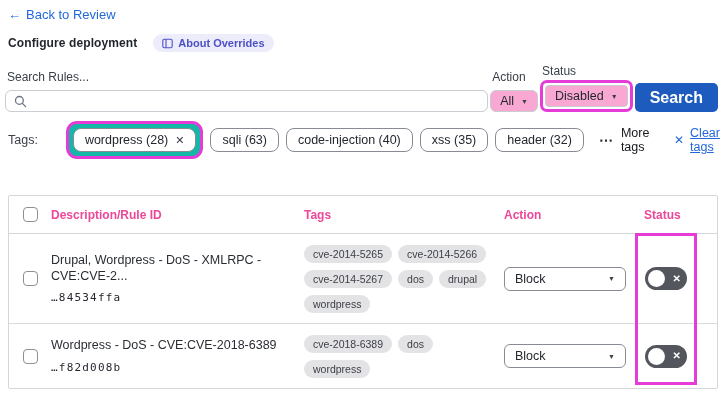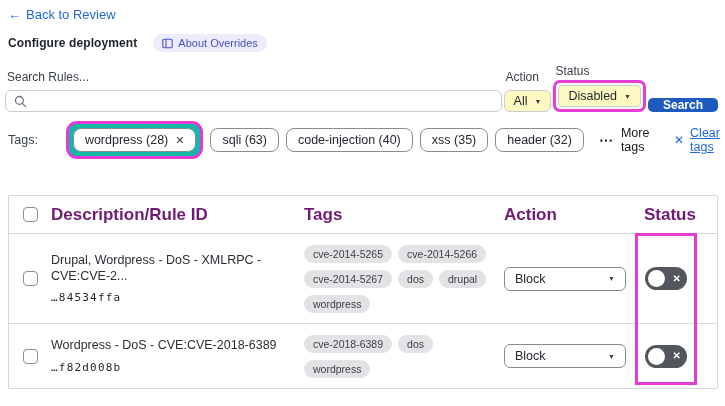--- a/index.html
+++ b/index.html
@@ -13,58 +13,58 @@
 
   
   .back-link{display:inline-flex;align-items:center;gap:5px;margin:7px 0 0 8px;
     color:var(--link-blue);font-size:13px;font-weight:500;cursor:pointer;text-decoration:none;}
   .back-link .arrow{font-size:13px;}
 
   
   .title-row{display:flex;align-items:center;gap:16px;margin:11px 0 0 8px;}
   .page-title{margin:0;font-size:12px;font-weight:700;color:#1f242b;letter-spacing:.1px;}
   .badge{display:inline-flex;align-items:center;gap:5px;background:var(--badge-bg);
-    color:var(--badge-text);font-size:11px;font-weight:400;padding:3px 9px;border-radius:10px;cursor:pointer;}
+    color:var(--badge-text);font-size:11px;font-weight:700;padding:3px 9px;border-radius:10px;cursor:pointer;}
 
   
   .filter-row{display:flex;align-items:flex-end;gap:2px;margin:12px 7px 0 5px;}
   .field-label{display:block;font-size:12px;color:#3a4049;margin:0 0 6px 2px;}
   .search-group{flex:1;}
   .search-input{display:flex;align-items:center;gap:6px;height:22px;border:1px solid #c9ccd1;
     border-radius:6px;background:#fff;padding:0 8px;cursor:text;}
   .select-group{}
   .select{display:inline-flex;align-items:center;justify-content:flex-start;gap:7px;height:22px;
-    border:1px solid #c9ccd1;border-radius:6px;background:#fef9c3;padding:8px 9px;font-size:12.5px;
+    border:1px solid #c9ccd1;border-radius:6px;background:#f9a8d4;padding:8px 9px;font-size:12.5px;
     color:#24282e;cursor:pointer;white-space:nowrap;}
   .caret{font-size:7px;color:#3c4047;line-height:1;}
   .status-group .field-label{margin-bottom:2px;}
   .pink-wrap{border:3px solid var(--highlight-pink);border-radius:7px;padding:2px;background:#fff;}
   .pink-wrap .select{border-radius:4px;}
-  .search-btn{height:14px;border:none;border-radius:5px;background:var(--button-blue);color:#fff;
-    font-family:"Liberation Sans",sans-serif;font-size:12px;font-weight:600;padding:0 15px;cursor:pointer;}
+  .search-btn{height:29px;border:none;border-radius:5px;background:var(--button-blue);color:#fff;
+    font-family:"Liberation Sans",sans-serif;font-size:16px;font-weight:600;padding:0 15px;cursor:pointer;}
 
   
   .tags-row{display:flex;align-items:center;gap:7px;margin:9px 0 0 8px;}
   .tags-label{font-size:12.5px;color:#3a4049;}
   .tag-pill{display:inline-flex;align-items:center;gap:7px;border:1px solid #878c94;border-radius:8px;
     background:#fff;padding:4px 11px;font-size:12.5px;color:#24282e;cursor:pointer;white-space:nowrap;}
   .tag-wrap{border:3px solid var(--highlight-pink);border-radius:11px;padding:4px;background:#14b8a6;margin-left:21px;}
   .tag-x{font-size:11px;color:#3c4047;cursor:pointer;}
   .more-tags{display:inline-flex;align-items:center;gap:7px;margin-left:8px;font-size:12.5px;
     color:#16181c;cursor:pointer;}
   .more-dots{font-size:14px;font-weight:700;letter-spacing:1px;color:#2a2e34;}
   .clear-tags{display:inline-flex;align-items:center;gap:6px;margin-left:14px;font-size:12.5px;
     color:var(--link-blue);cursor:pointer;}
   .clear-tags .label{text-decoration:underline;}
   .clear-x{font-size:12px;}
 
   
   .rules-table{margin:36px 7px 0 8px;border:1px solid #d4d7da;border-radius:2px;background:#fff;}
   .t-row{display:flex;align-items:center;}
-  .t-head{height:38px;border-bottom:1px solid #d4d7da;font-size:17px;font-weight:700;color:#701a75;}
+  .t-head{height:38px;border-bottom:1px solid #d4d7da;font-size:12px;font-weight:700;color:#ec4899;}
   .t-body-row1{height:90px;border-bottom:1px solid #d9dbde;}
   .t-body-row2{height:64px;}
   .col-check{width:42px;display:flex;justify-content:center;flex-shrink:0;}
   .col-desc{width:253px;padding-right:10px;flex-shrink:0;}
   .col-tags{width:200px;flex-shrink:0;}
   .col-action{width:140px;flex-shrink:0;}
   .col-status{flex:1;}
   .checkbox{width:15px;height:15px;border:1.5px solid #8b9097;border-radius:4px;background:#fff;cursor:pointer;}
   .desc-title{font-size:12.5px;color:#2a2e34;line-height:1.25;}
   .rule-id{font-family:"DejaVu Sans Mono",monospace;font-size:11px;letter-spacing:1.2px;

